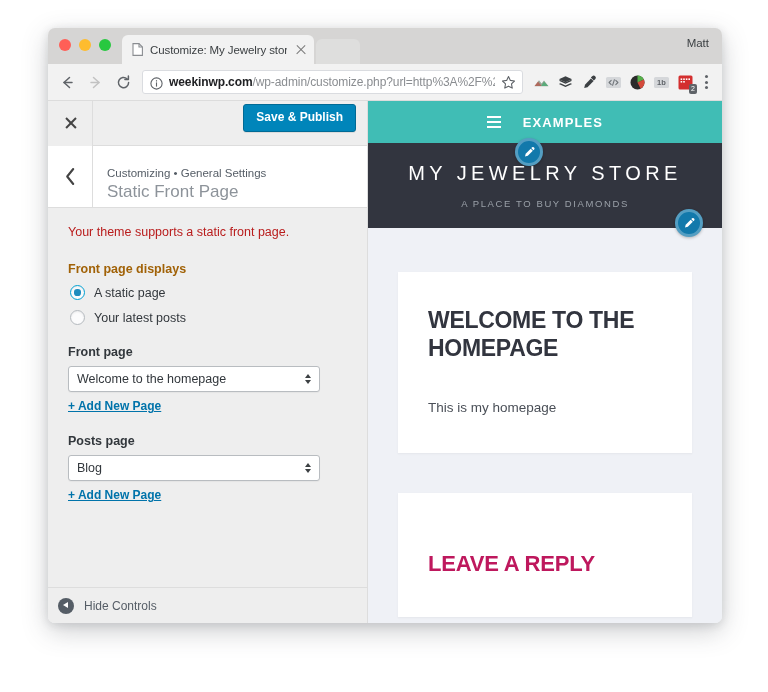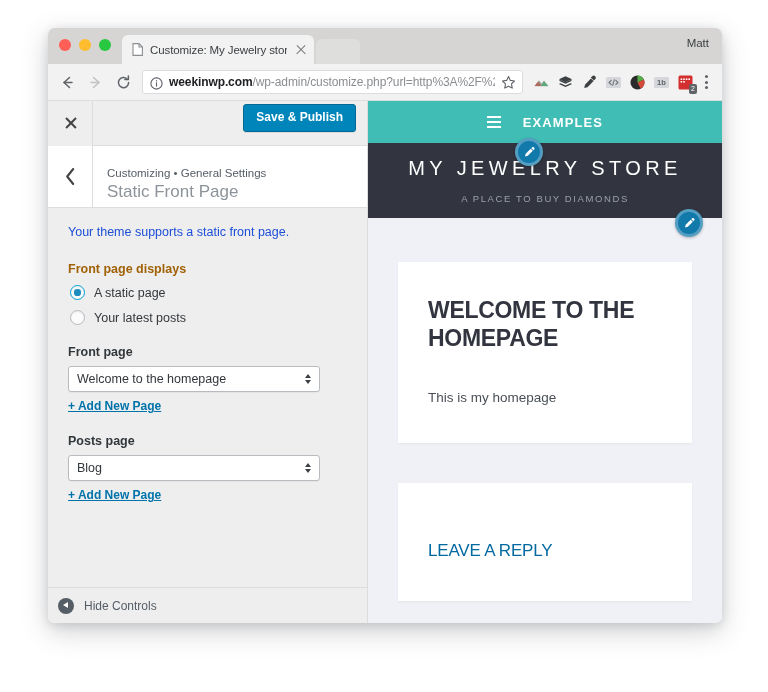--- a/index.html
+++ b/index.html
@@ -291,21 +291,21 @@
 
   .cz-body {
     flex: 1 1 auto;
     background: #eeeeee;
     padding: 16px 20px 0 20px;
     overflow: hidden;
     position: relative;
   }
   .cz-desc {
     font-size: 12.5px;
-    color: #1d4ed8;
+    color: #b91c1c;
     line-height: 17px;
     margin-bottom: 21px;
   }
   .cz-label {
     font-size: 12.5px;
     color: #a16207;
     font-weight: bold;
     margin-bottom: 9px;
   }
   .radio-row {
@@ -435,21 +435,21 @@
   .hamburger { display: flex; flex-direction: column; gap: 3px; }
   .hamburger i { display: block; width: 14px; height: 2px; background: #ffffff; }
   .navbar-label {
     color: #ffffff;
     font-size: 13px;
     font-weight: bold;
     letter-spacing: 1.1px;
   }
 
   .site-header {
-    height: 75px;
+    height: 85px;
     background: #32353f;
     display: flex;
     flex-direction: column;
     align-items: center;
     justify-content: center;
     gap: 13px;
     position: relative;
   }
   .site-title {
     color: #ffffff;
@@ -500,23 +500,23 @@
     margin-top: 36px;
     font-size: 13.5px;
     color: #4a4f57;
     line-height: 19px;
   }
   .card-spacer { height: 40px; }
   .content-card.second {
     padding: 58px 30px 40px 30px;
   }
   .card-heading-2 {
-    font-size: 17px;
-    font-weight: normal;
-    color: #0369a1;
+    font-size: 22px;
+    font-weight: bold;
+    color: #be185d;
     letter-spacing: -0.2px;
   }
 </style>
 </head>
 <body>
 
 <div id="desktop">
 
   <div id="browser-window">
 

